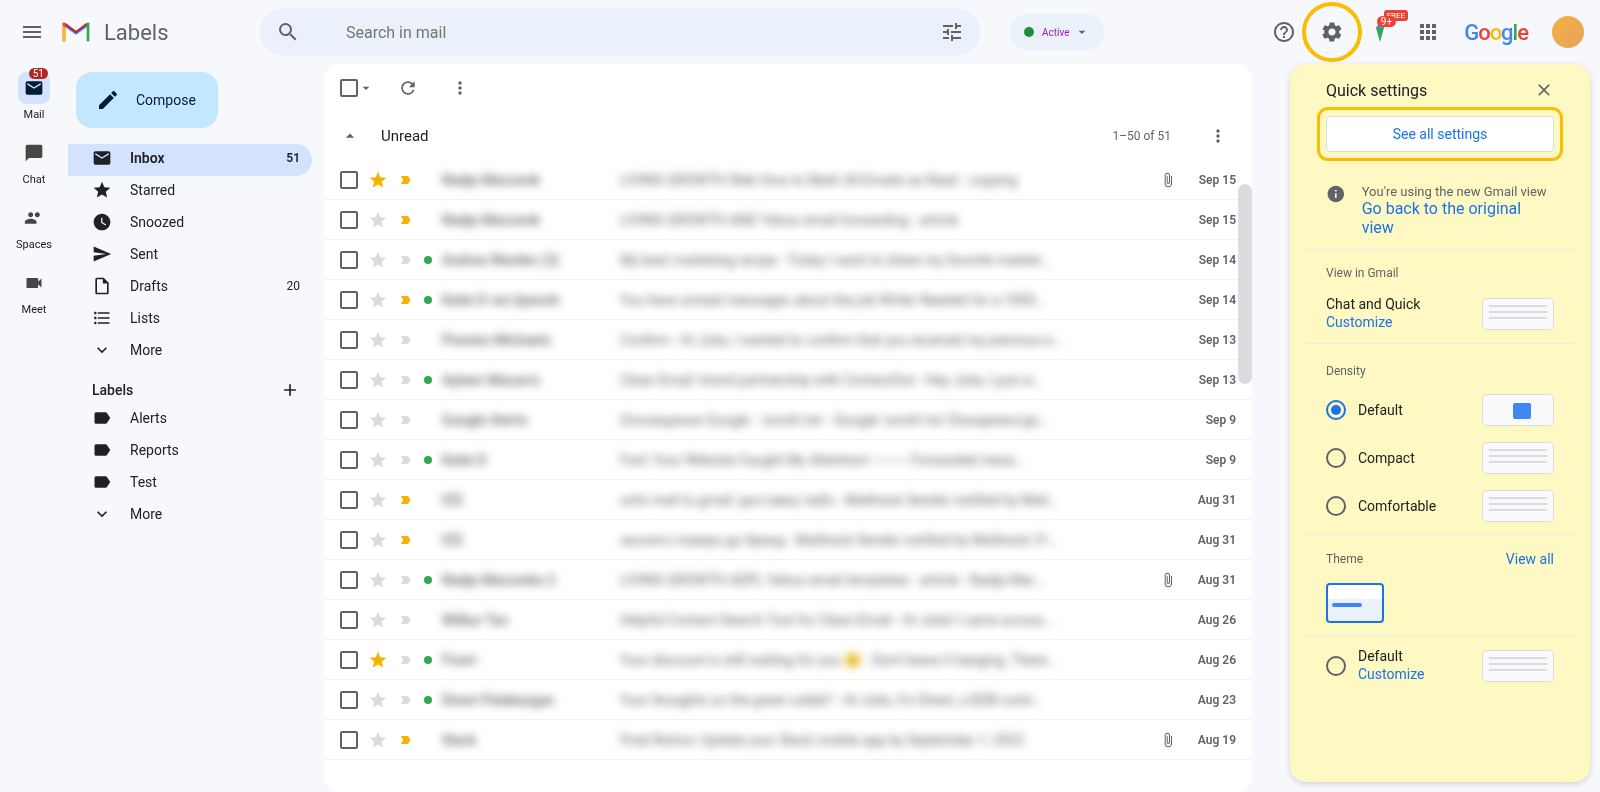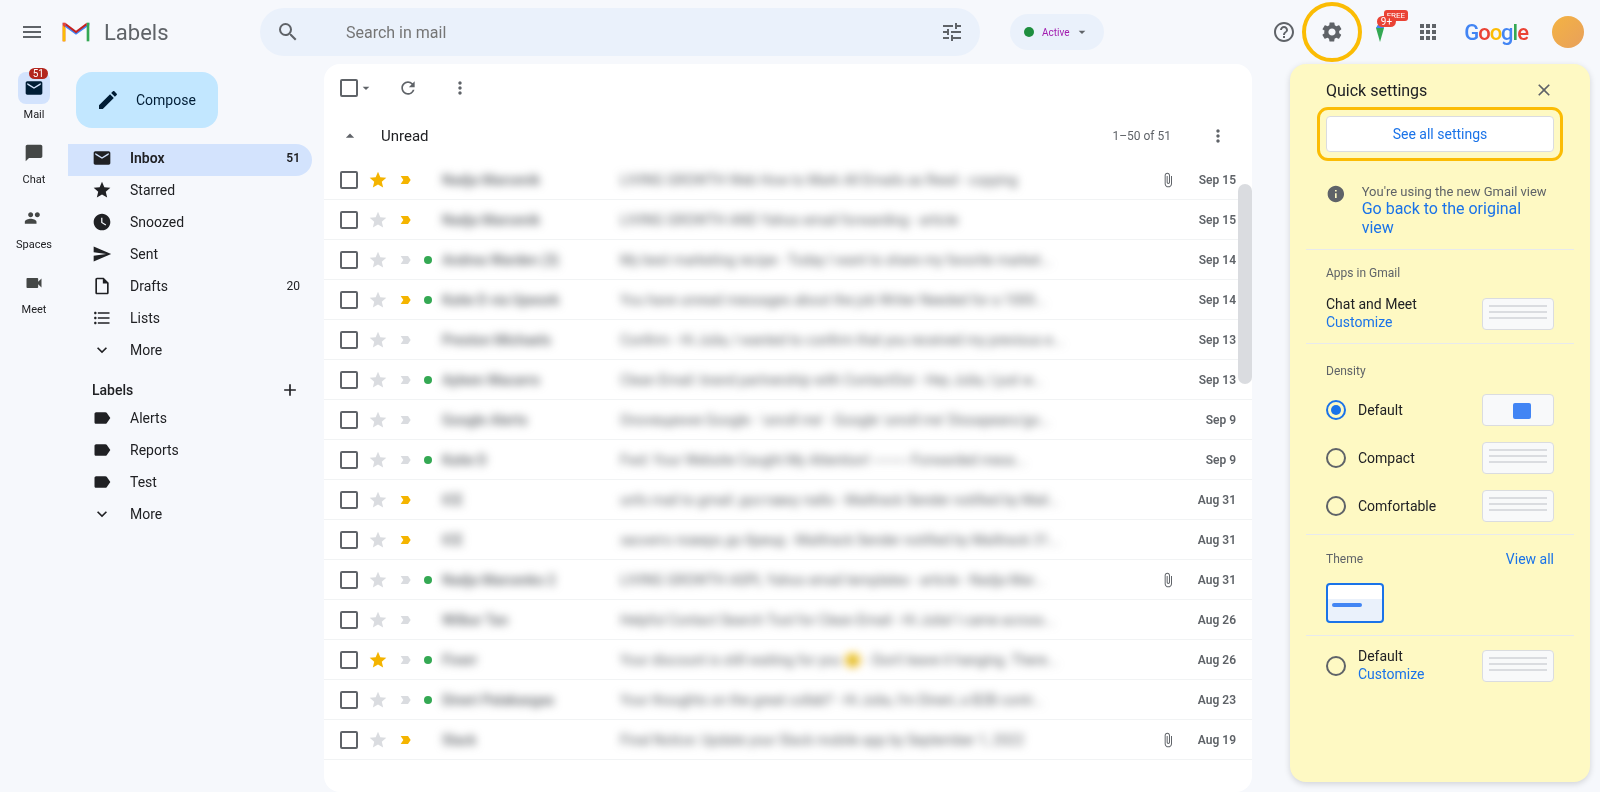--- a/index.html
+++ b/index.html
@@ -555,24 +555,24 @@
   </div>
   <div class="info-row">
     <svg width="20" height="20" viewBox="0 0 24 24">
         <path fill="#5f6368" d="M12 2C6.48 2 2 6.48 2 12s4.48 10 10 10 10-4.48 10-10S17.52 2 12 2zm1 15h-2v-6h2v6zm0-8h-2V7h2v2z"></path>
       </svg>
     <div>
       <div class="info-text">You're using the new Gmail view</div>
       <div class="info-link">Go back to the original view</div>
     </div>
   </div>
-  <div class="section-label">Apps in Gmail</div>
+  <div class="section-label">View in Gmail</div>
   <div class="setting-row">
     <div>
-      <div class="setting-text">Chat and Meet</div>
+      <div class="setting-text">Chat and Quick</div>
       <span class="info-link" style="font-size:14px">Customize</span>
     </div>
     <div class="preview-box default-split"></div>
   </div>
   <div class="divider"></div>
   <div class="section-label">Density</div>
   <div class="setting-row">
     <div class="setting-left">
       <div class="radio checked"></div>
       <span class="setting-text">Default</span>

